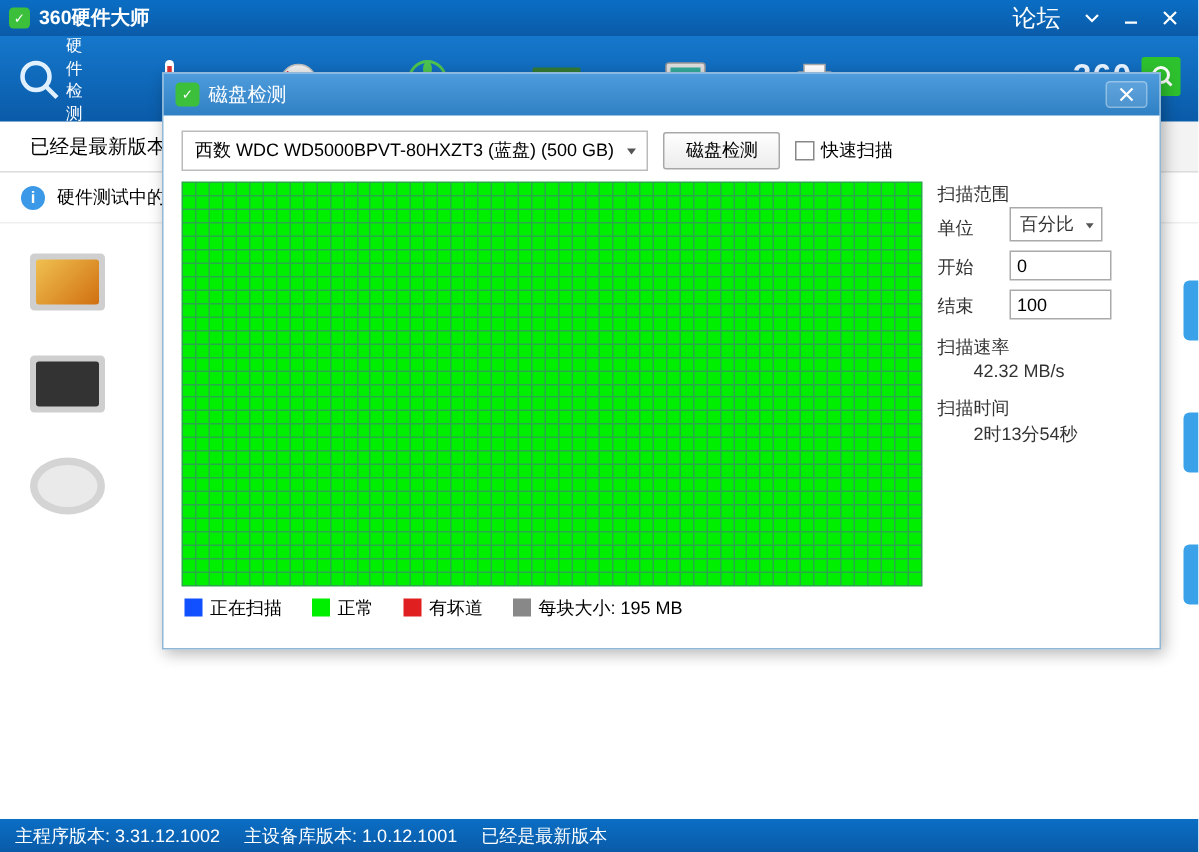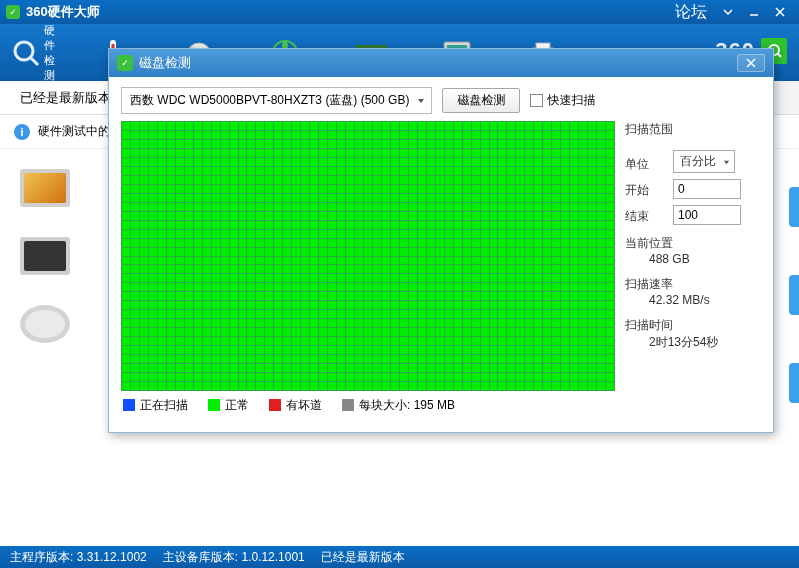--- a/index.html
+++ b/index.html
@@ -1910,44 +1910,40 @@
           </div>
         <div class="legend">
           <span><span class="sw" style="background:#1050ff;"></span><span>正在扫描</span></span>
           <span><span class="sw" style="background:#00ee00;"></span><span>正常</span></span>
           <span><span class="sw" style="background:#e02020;"></span><span>有坏道</span></span>
           <span><span class="sw" style="background:#888;"></span><span>每块大小:  195 MB</span></span>
         </div>
       </div>
       <div class="scan-side">
         <div class="section">
-          <div style="margin-bottom:12px;">扫描范围</div>
+          <div style="margin-bottom:0;">扫描范围</div>
           <div class="row">
             <span class="label">单位</span>
             <span class="sel">
               <span>百分比</span>
               <span class="caret"><svg width="7" height="7" viewBox="0 0 8 8">
                     <path d="M1 2 L4 6 L7 2" fill="#555"></path>
                   </svg></span>
             </span>
           </div>
           <div class="row">
             <span class="label">开始</span>
             <input type="text" value="0" style="">
           </div>
           <div class="row">
             <span class="label">结束</span>
             <input type="text" value="100" style="">
           </div>
         </div>
         <div class="section">
-          <div>当前位置</div>
-          <div class="val">488 GB</div>
-        </div>
-        <div class="section">
           <div>扫描速率</div>
           <div class="val">42.32 MB/s</div>
         </div>
         <div class="section">
           <div>扫描时间</div>
           <div class="val">2时13分54秒</div>
         </div>
       </div>
     </div>
   </div>

